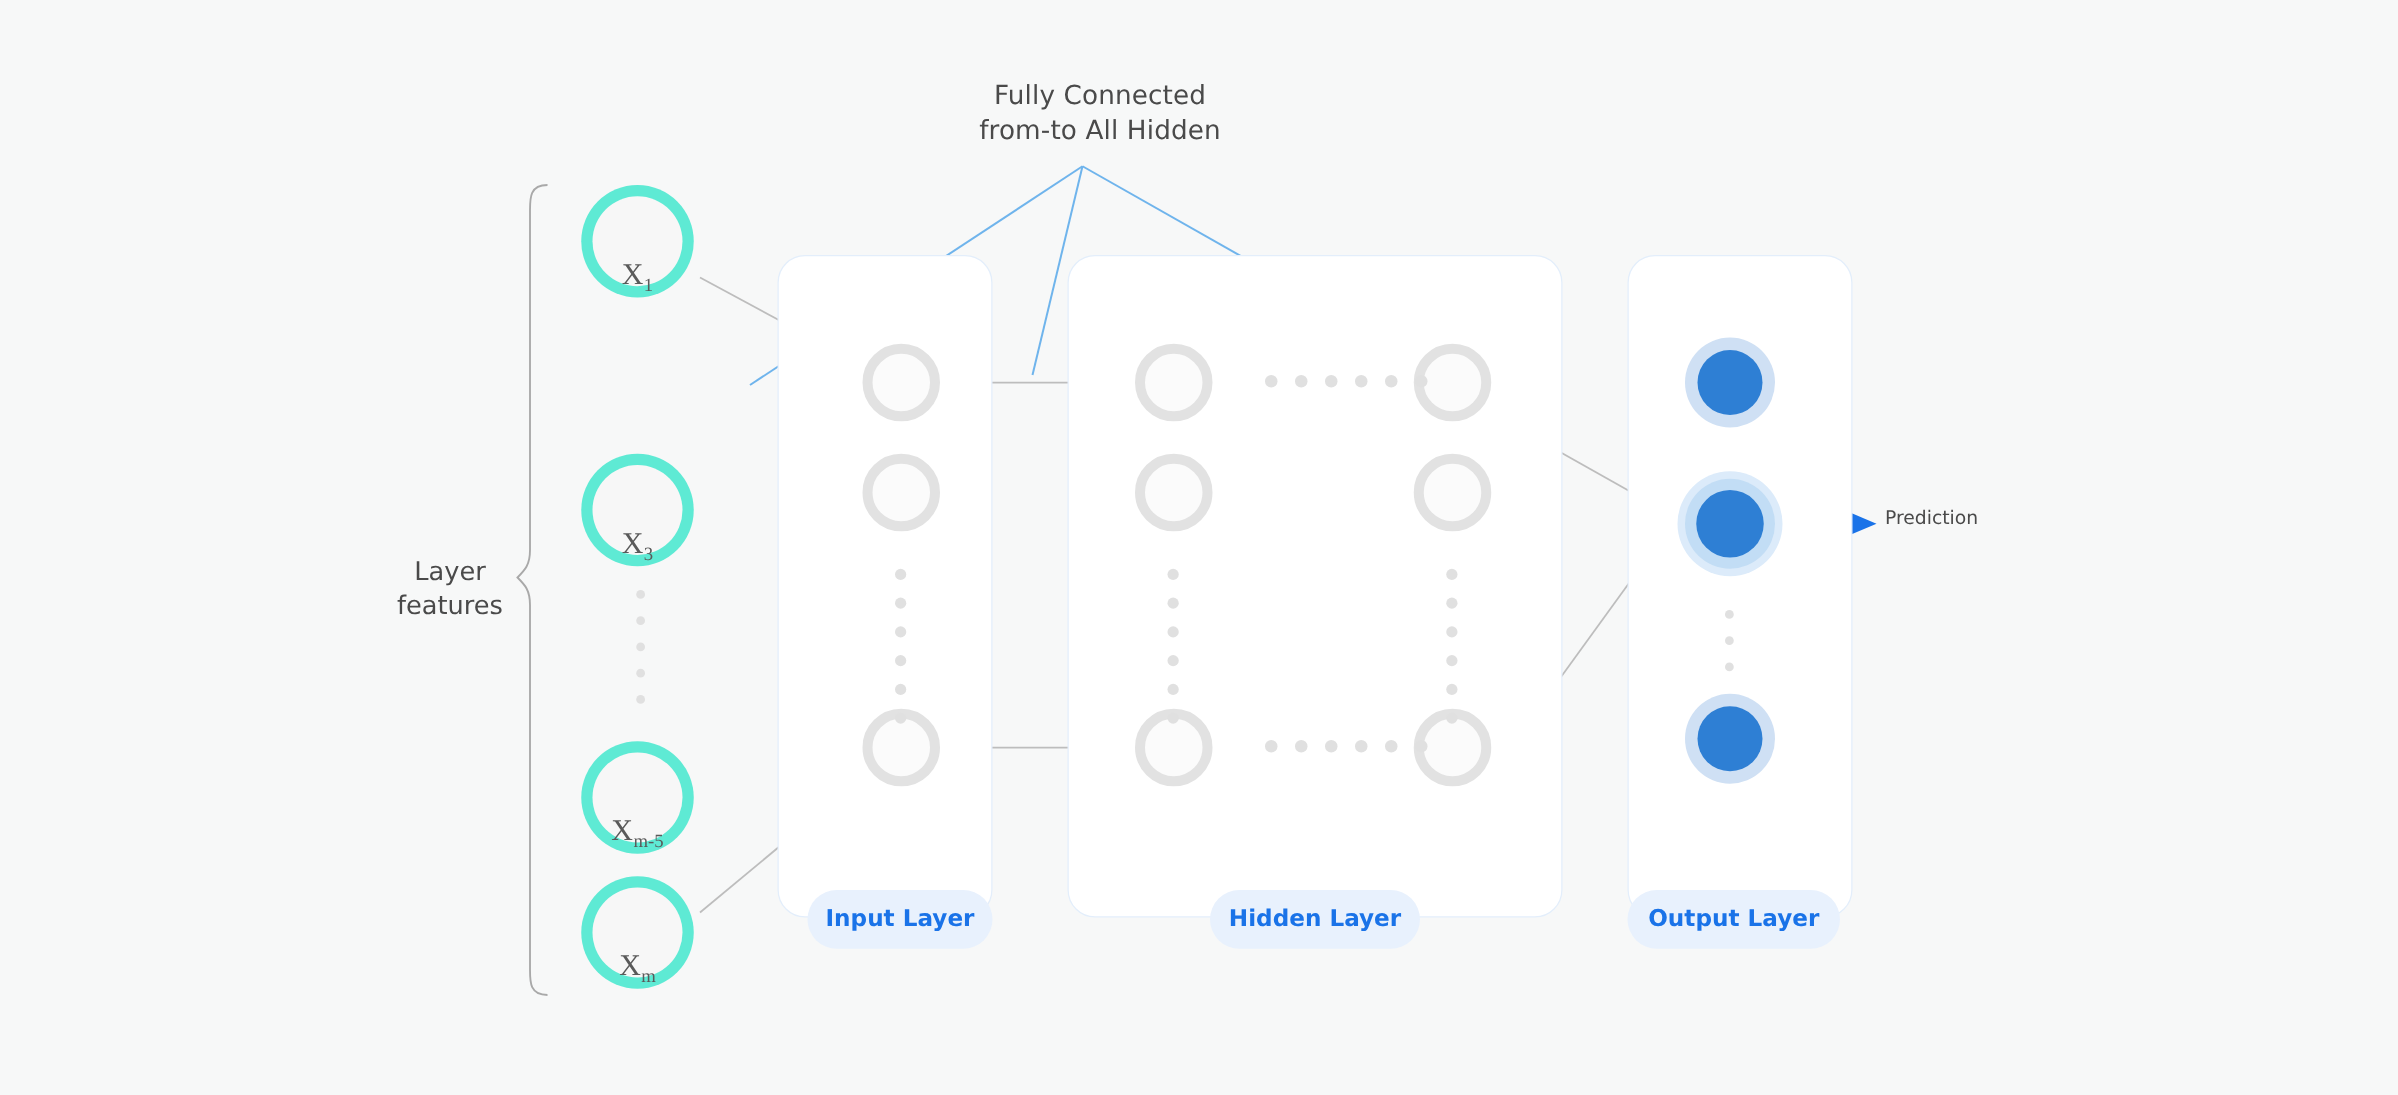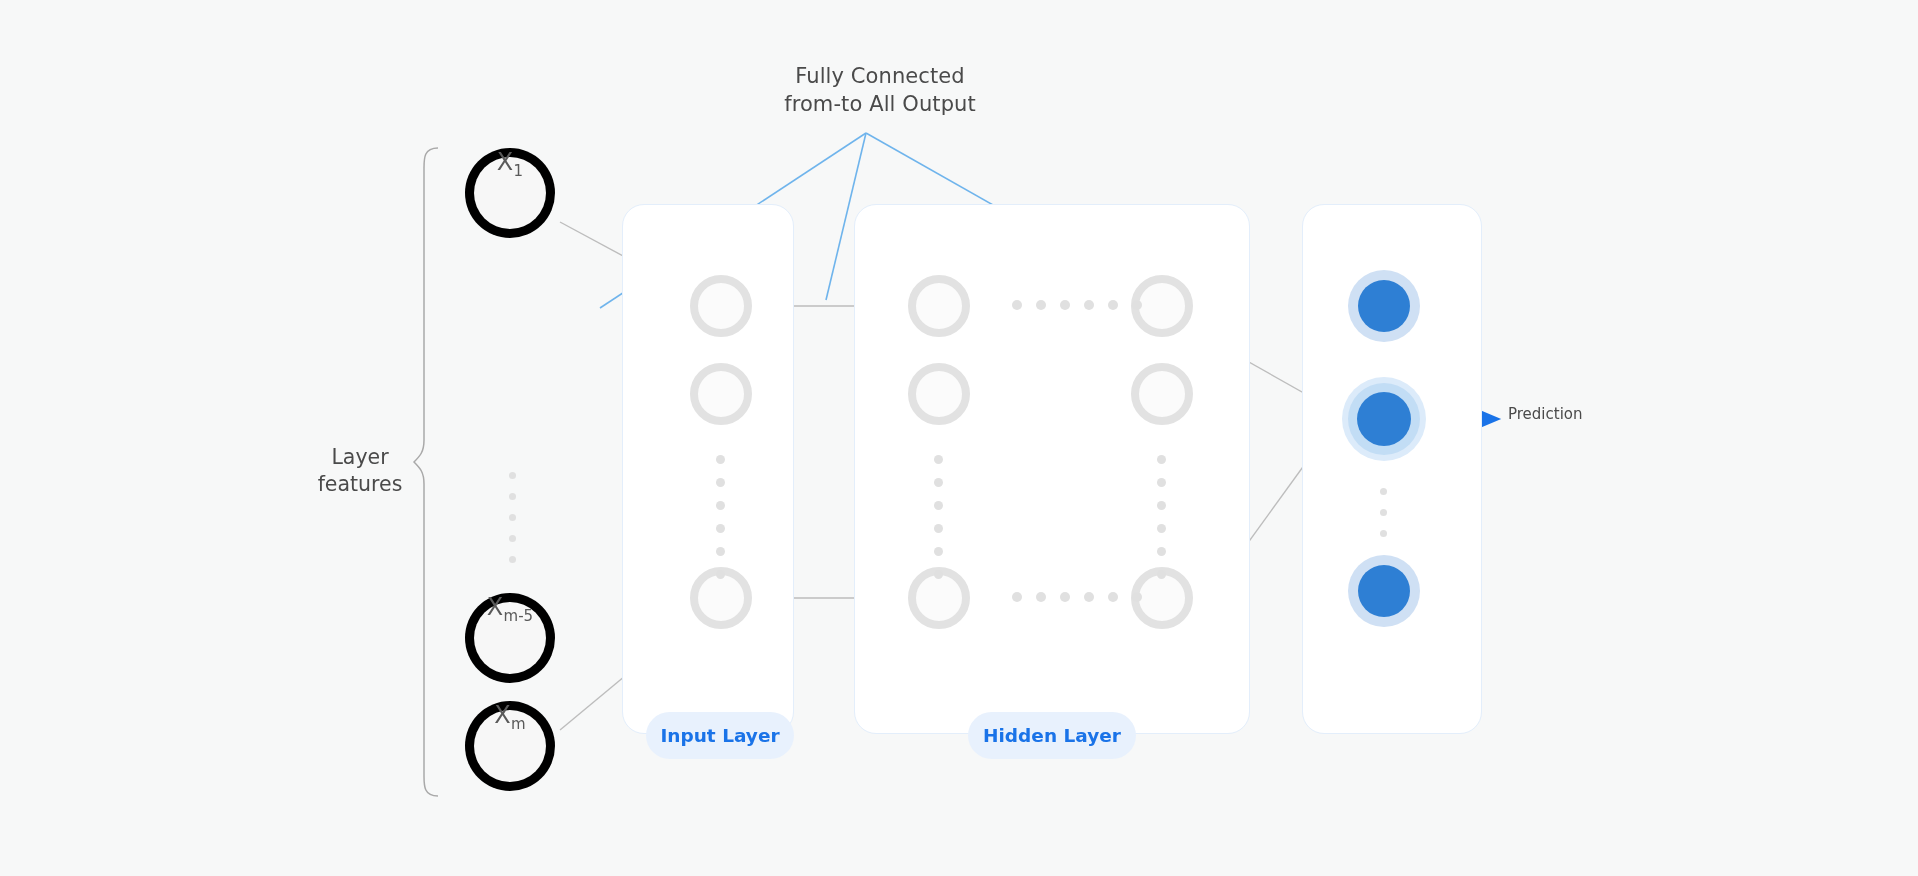--- a/index.html
+++ b/index.html
@@ -67,22 +67,22 @@
     padding:0 24px;
     box-sizing:border-box;
   }
   #badge-input { left:646px;  top:712px; width:148px; }
   #badge-hidden{ left:968px;  top:712px; width:168px; }
   #badge-output{ left:1302px; top:712px; width:170px; }
 
   
   .feat{
     position:absolute;width:90px;height:90px;border-radius:50%;
-    background:#000000;
-    display:flex;align-items:flex-start;justify-content:center;
+    background:#5eead4;
+    display:flex;align-items:flex-end;justify-content:center;font-family:Liberation Serif, serif;
   }
   .feat::before{
     content:"";position:absolute;left:9px;top:9px;
     width:72px;height:72px;border-radius:50%;
     background:#f7f7f7;
   }
   .feat span{
     position:relative;z-index:2;
     font-size:24px;color:#5a5a5a;
     letter-spacing:.3px;
@@ -167,30 +167,33 @@
 
     <line x1="1192" y1="330" x2="1334" y2="410" stroke="#bdbdbd" stroke-width="1.4" marker-end="url(#gray-arrow)"></line>
 
     <line x1="1192" y1="620" x2="1334" y2="424" stroke="#bdbdbd" stroke-width="1.4" marker-end="url(#gray-arrow)"></line>
 
     <line x1="1425" y1="419" x2="1496" y2="419" stroke="#1a73e8" stroke-width="2.6" marker-end="url(#blue-arrow)"></line>
   </svg>
 
   <div class="anno-title">
     <div>Fully Connected</div>
-    <div>from-to All Output</div>
+    <div>from-to All Hidden</div>
   </div>
 
   <div class="features-label">
     <div>Layer</div>
     <div>features</div>
   </div>
 
   <div class="feat" style="left:465px;top:148px;">
     <span>X<sub>1</sub></span>
+  </div>
+  <div class="feat" style="left:465px;top:363px;">
+    <span>X<sub>3</sub></span>
   </div>
   <div class="feat" style="left:465px;top:593px;">
     <span>X<sub>m-5</sub></span>
   </div>
   <div class="feat" style="left:465px;top:701px;">
     <span>X<sub>m</sub></span>
   </div>
 
   <div class="dots vert small" style="left:509px;top:472px;">
     <i></i>
@@ -261,16 +264,17 @@
   <div class="bneuron halo" style="left:1342px;top:377px;"></div>
   <div class="bneuron" style="left:1348px;top:555px;"></div>
   <div class="dots vert small" style="left:1380px;top:488px;">
     <i></i>
       <i></i>
       <i></i>
   </div>
 
   <div class="badge" id="badge-hidden">Hidden Layer</div>
   <div class="badge" id="badge-input">Input Layer</div>
+  <div class="badge" id="badge-output">Output Layer</div>
 
   <div class="prediction-label">Prediction</div>
 
 </div>
 
 </body></html>

